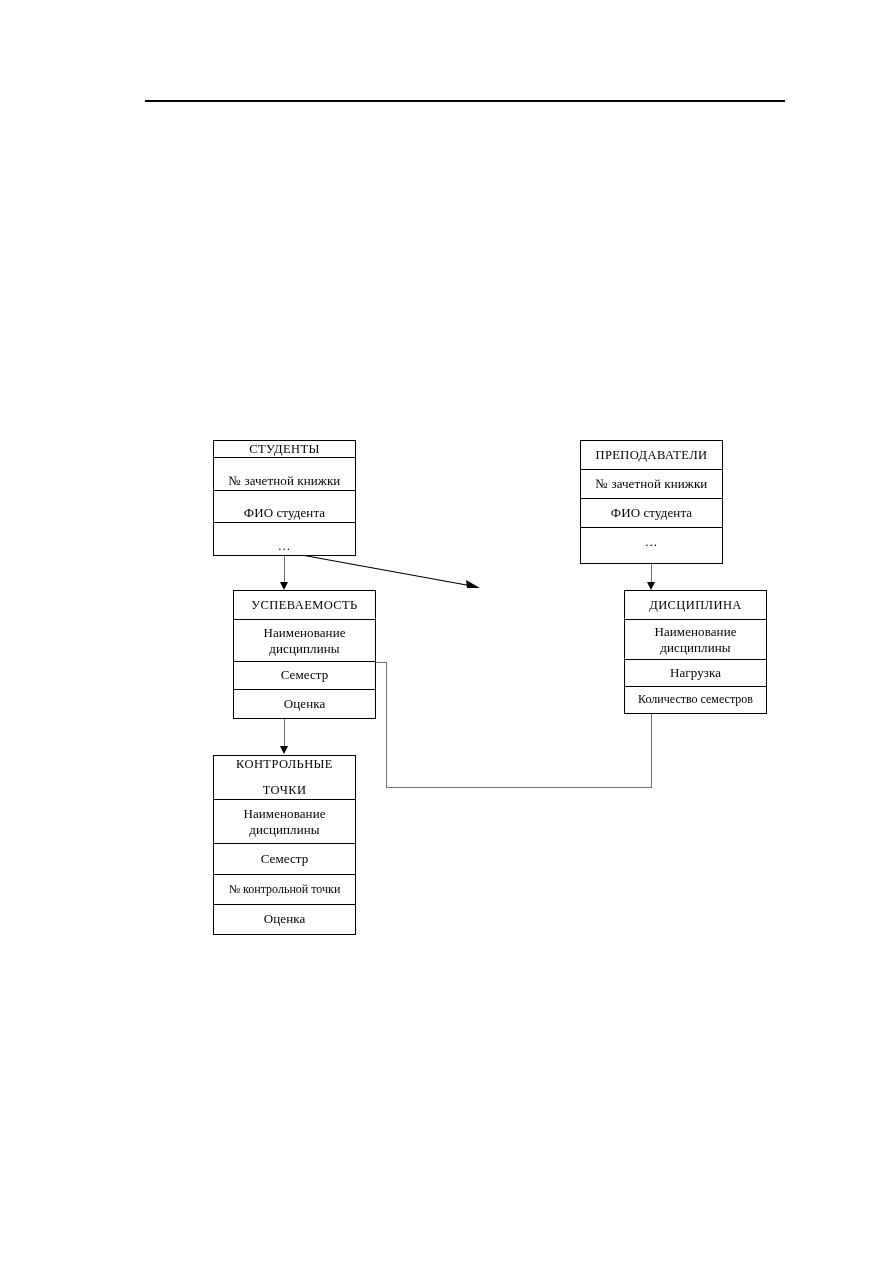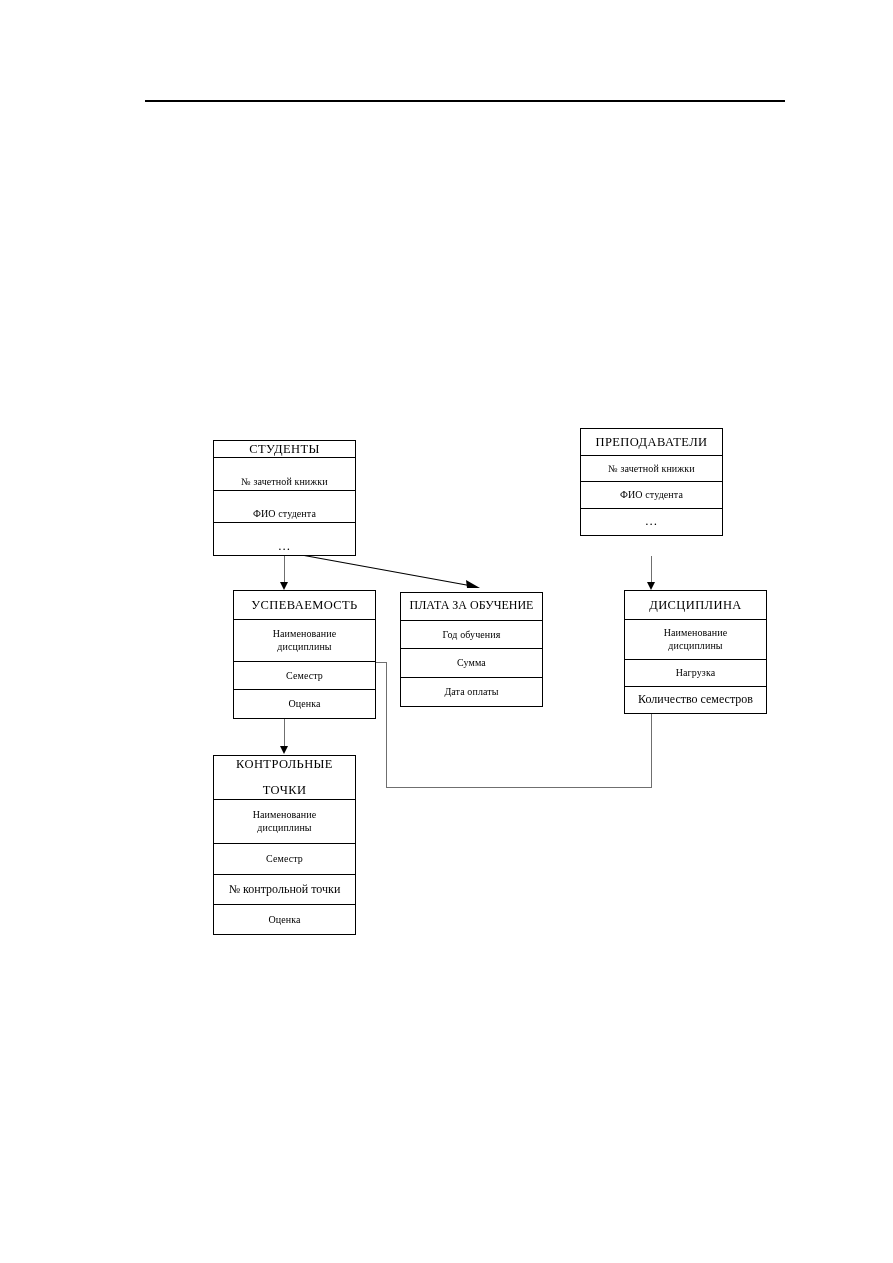--- a/index.html
+++ b/index.html
@@ -45,21 +45,21 @@
   }
   .entity .row {
     box-sizing: border-box;
     border-bottom: 1px solid #000;
     display: flex;
     align-items: center;
     justify-content: center;
     text-align: center;
     line-height: 1.15;
     padding: 0 3px;
-    font-size: 10px;
+    font-size: 13px;
     letter-spacing: 0.1px;
   }
   .entity .row:last-child {
     border-bottom: none;
   }
   .entity .row.title {
     font-size: 12.5px;
     letter-spacing: 0.4px;
   }
   .entity .row.two-line {
@@ -121,43 +121,37 @@
 
   <div class="header-rule"></div>
 
   <div class="entity" style="left:213px; top:440px; width:143px; height:116px;gap:15px;">
     <div class="row title h29">СТУДЕНТЫ</div>
     <div class="row h29">№ зачетной книжки</div>
     <div class="row h29">ФИО студента</div>
     <div class="row ellipsis h29">...</div>
   </div>
 
-  <div class="entity" style="left:580px; top:428px; width:143px; height:108px;">
+  <div class="entity" style="left:580px; top:440px; width:143px; height:124px;">
     <div class="row title h29">ПРЕПОДАВАТЕЛИ</div>
     <div class="row h29">№ зачетной книжки</div>
     <div class="row h29">ФИО студента</div>
     <div class="row ellipsis h29">...</div>
   </div>
 
   <div class="entity" style="left:213px; top:590px; width:143px; height:129px;margin-left:20px;">
     <div class="row title h29">УСПЕВАЕМОСТЬ</div>
     <div class="row two-line h43" style="height:43px; flex-direction:column;">
       <span>Наименование</span>
       <span>дисциплины</span>
     </div>
     <div class="row h28">Семестр</div>
     <div class="row h28">Оценка</div>
   </div>
 
-  <div class="entity" style="left:400px; top:592px; width:143px; height:115px;">
-    <div class="row title tight h28">ПЛАТА ЗА ОБУЧЕНИЕ</div>
-    <div class="row h29">Год обучения</div>
-    <div class="row h29">Сумма</div>
-    <div class="row h29">Дата оплаты</div>
-  </div>
 
   <div class="entity" style="left:580px; top:590px; width:143px; height:124px;margin-left:44px;">
     <div class="row title h29">ДИСЦИПЛИНА</div>
     <div class="row two-line" style="height:40px; flex-direction:column;">
       <span>Наименование</span>
       <span>дисциплины</span>
     </div>
     <div class="row h27" style="height:27px;">Нагрузка</div>
     <div class="row tight" style="height:26px;">Количество семестров</div>
   </div>

